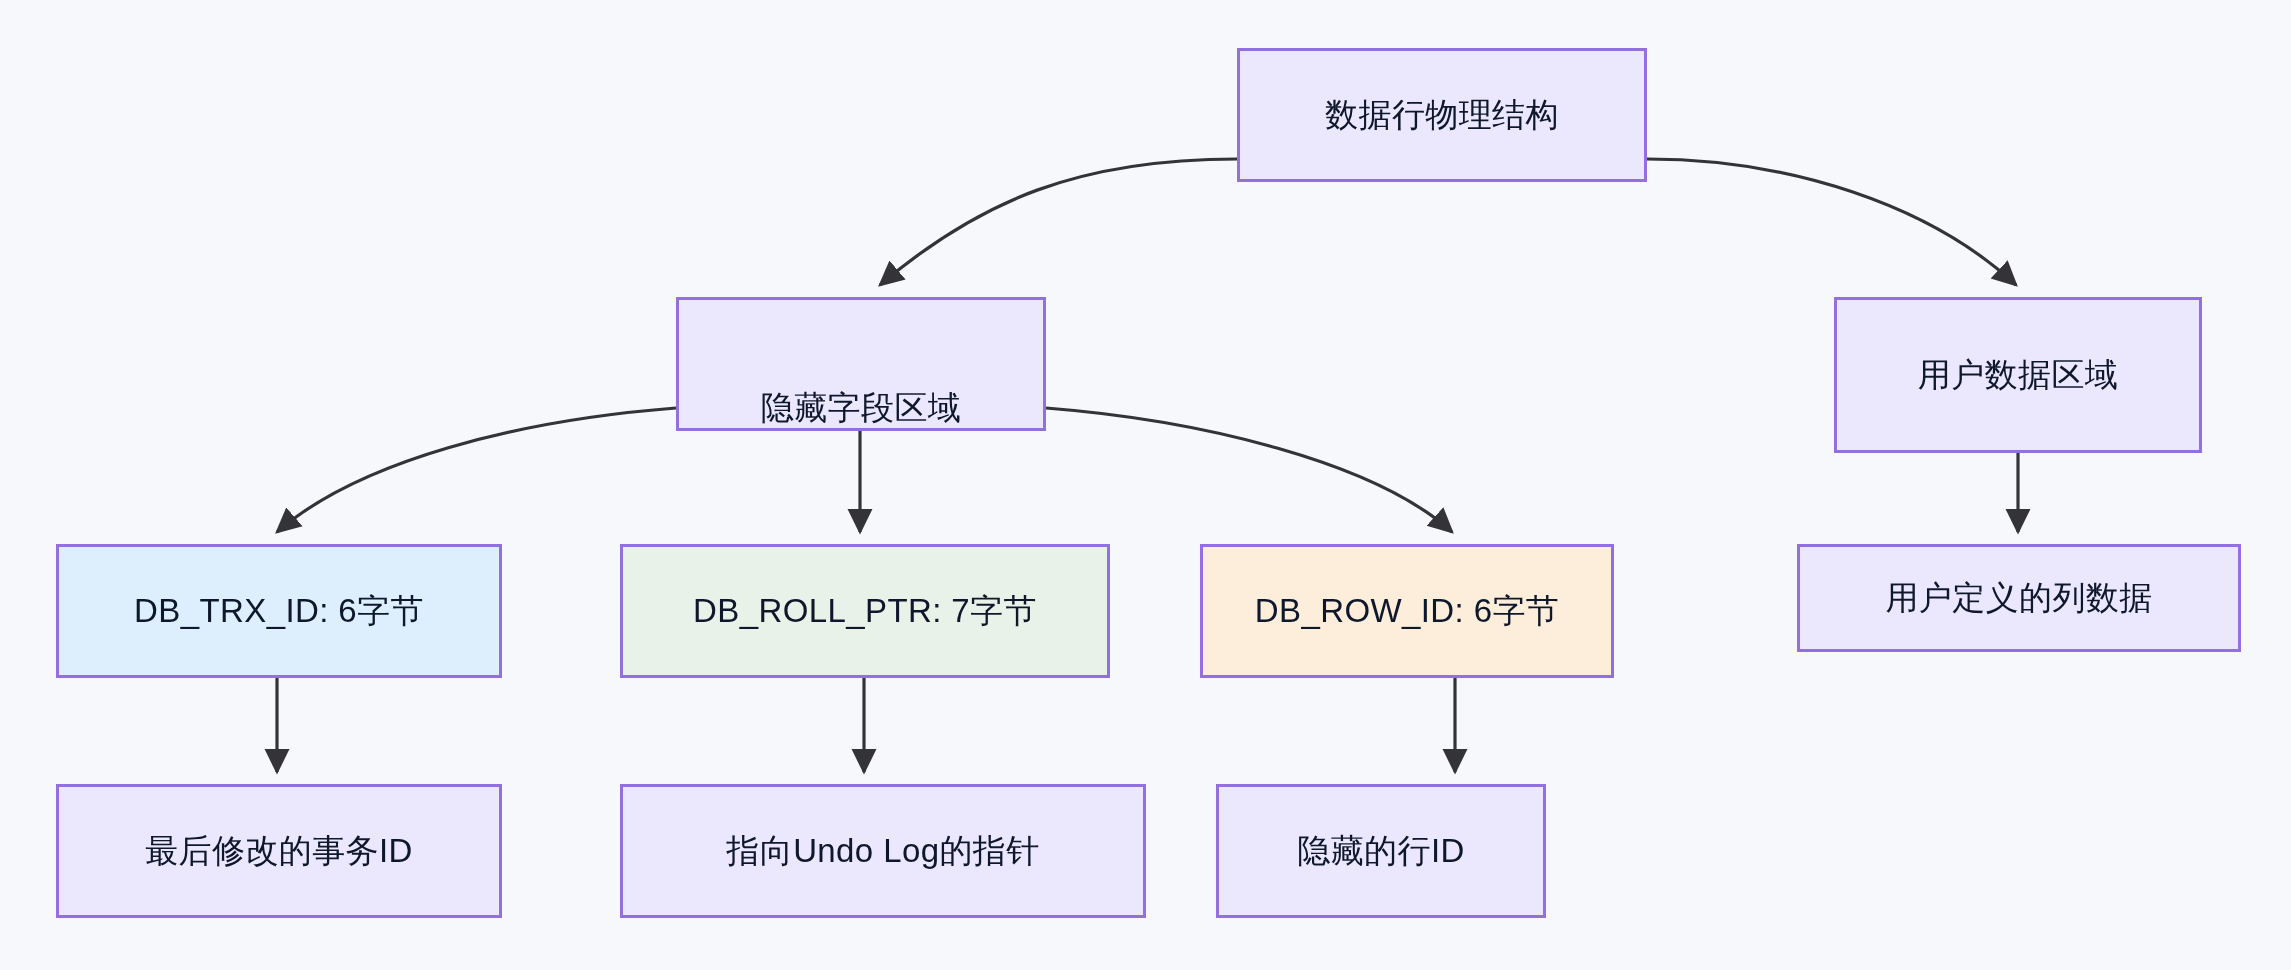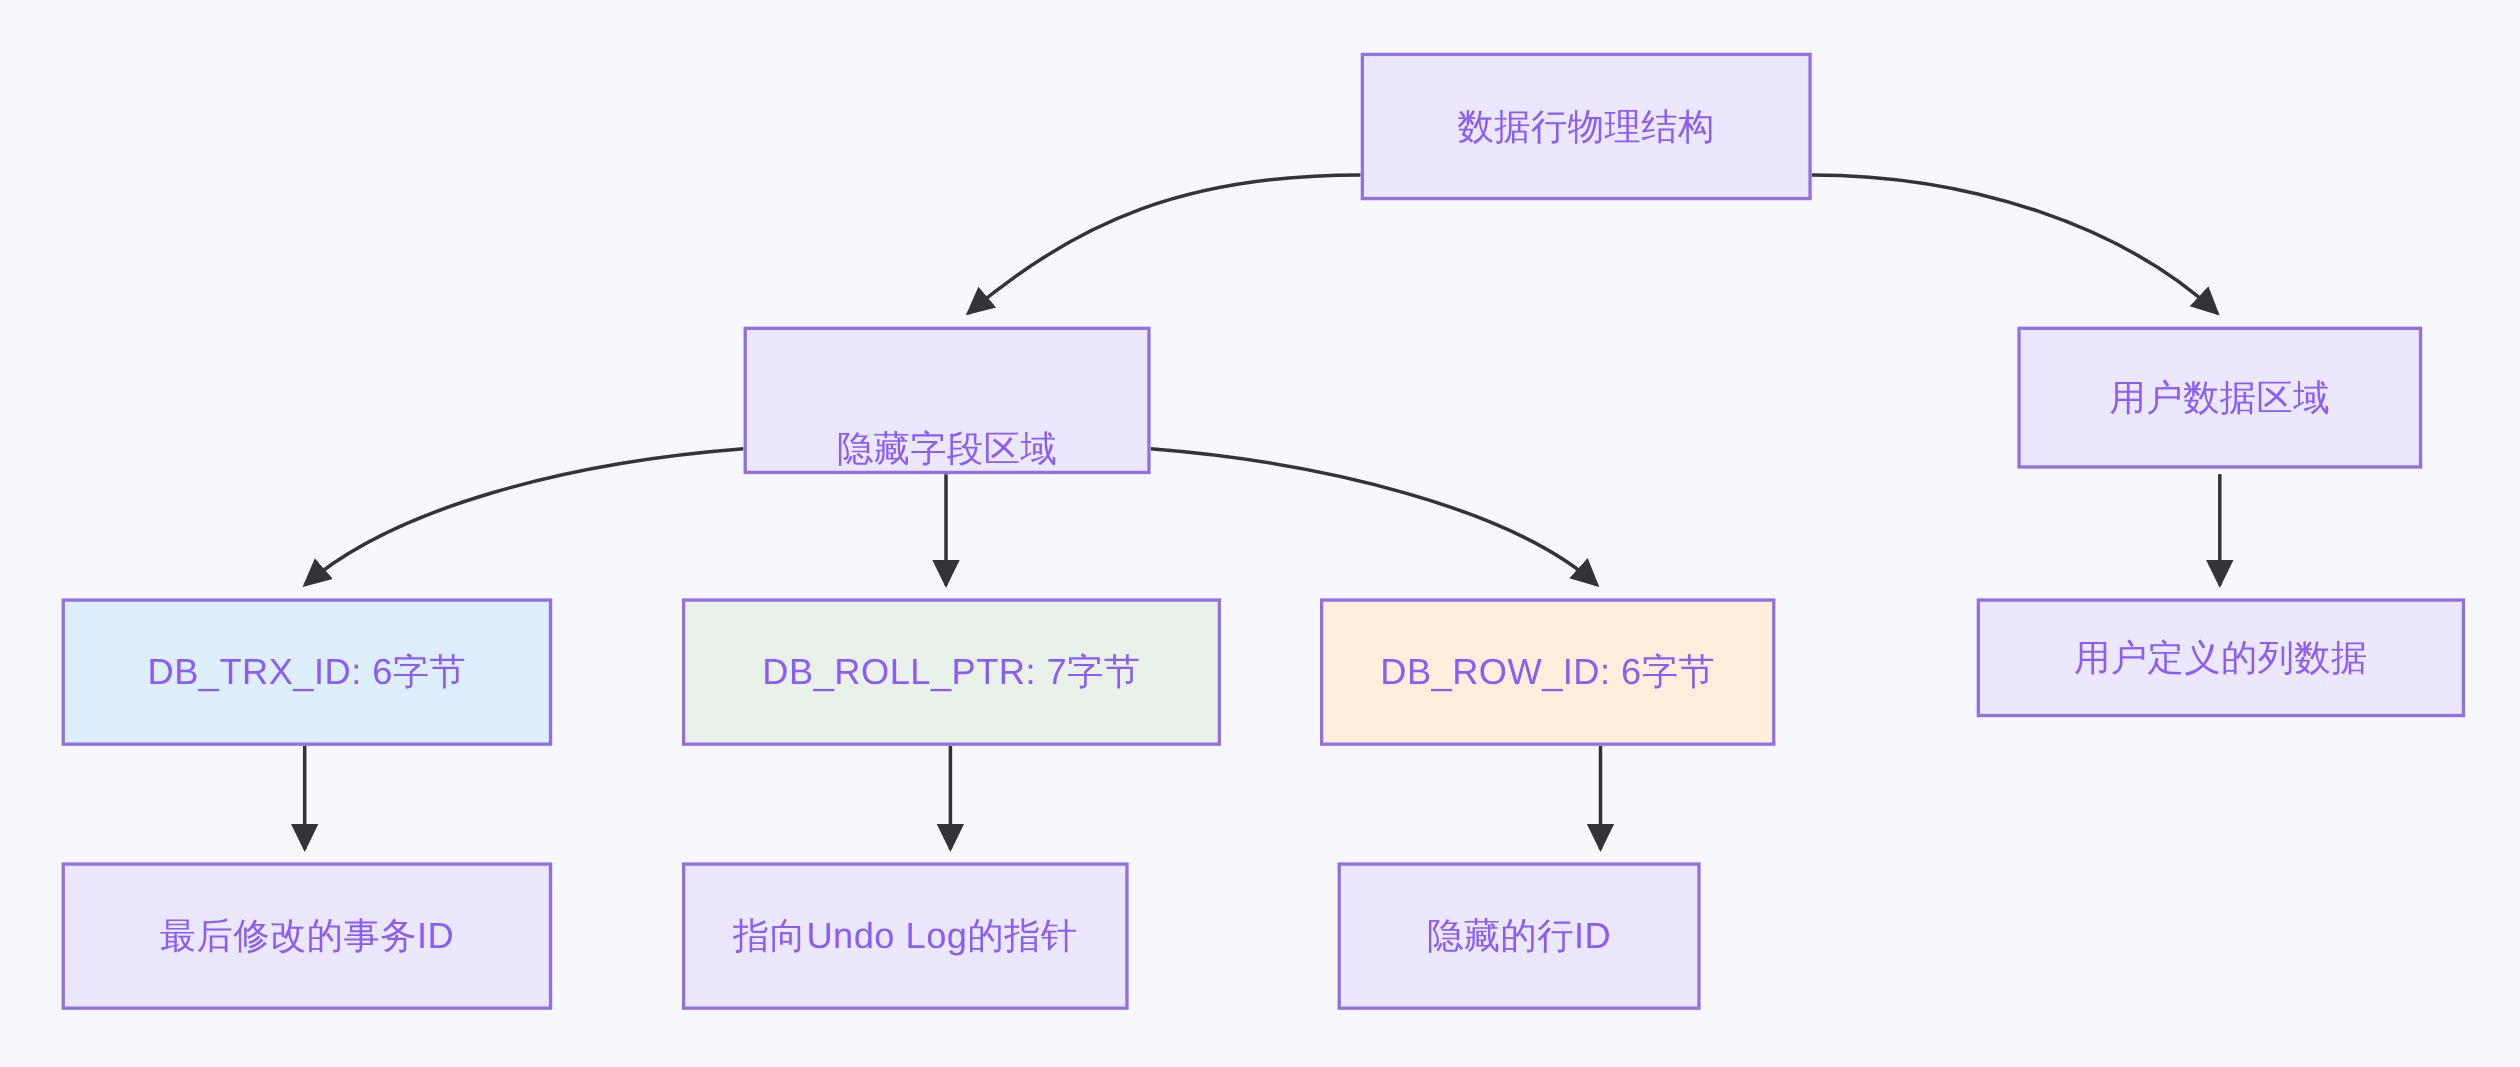--- a/index.html
+++ b/index.html
@@ -32,21 +32,21 @@
     position: absolute;
     box-sizing: border-box;
     border: 3px solid #9370e0;
     background: #ebe8fd;
     display: flex;
     align-items: center;
     justify-content: center;
     text-align: center;
   }
   .node-label {
-    color: #8b5cf6;
+    color: #0f172a;
     font-size: 33px;
     line-height: 1.2;
     letter-spacing: 0.4px;
     white-space: nowrap;
   }
   .fill-purple { background: #ebe8fd; }
   .fill-blue   { background: #ddeffc; }
   .fill-green  { background: #e8f2e9; }
   .fill-orange { background: #fdeedb; }
 </style>
@@ -74,39 +74,39 @@
       </g>
   </svg>
 
   <div id="nodes-group">
       <div class="node fill-purple" style="left: 1237px; top: 48px; width: 410px; height: 134px; background: rgb(235, 232, 253); border-color: rgb(147, 112, 224);">
         <span class="node-label">数据行物理结构</span>
       </div>
       <div class="node fill-purple" style="left: 676px; top: 297px; width: 370px; height: 134px; background: rgb(235, 232, 253); border-color: rgb(147, 112, 224); align-items: flex-end;">
         <span class="node-label">隐藏字段区域</span>
       </div>
-      <div class="node fill-purple" style="left: 1834px; top: 297px; width: 368px; height: 129px; background: rgb(235, 232, 253); border-color: rgb(147, 112, 224); justify-content: center;">
+      <div class="node fill-purple" style="left: 1834px; top: 297px; width: 368px; height: 156px; background: rgb(235, 232, 253); border-color: rgb(147, 112, 224); justify-content: center;">
         <span class="node-label">用户数据区域</span>
       </div>
       <div class="node fill-blue" style="left: 56px; top: 544px; width: 446px; height: 134px; background: rgb(221, 239, 252); border-color: rgb(147, 112, 224);">
         <span class="node-label">DB_TRX_ID: 6字节</span>
       </div>
       <div class="node fill-green" style="left: 620px; top: 544px; width: 490px; height: 134px; background: rgb(232, 242, 233); border-color: rgb(147, 112, 224);">
         <span class="node-label">DB_ROLL_PTR: 7字节</span>
       </div>
       <div class="node fill-orange" style="left: 1200px; top: 544px; width: 414px; height: 134px; background: rgb(253, 238, 219); border-color: rgb(147, 112, 224);">
         <span class="node-label">DB_ROW_ID: 6字节</span>
       </div>
       <div class="node fill-purple" style="left: 1797px; top: 544px; width: 444px; height: 108px; background: rgb(235, 232, 253); border-color: rgb(147, 112, 224);">
         <span class="node-label">用户定义的列数据</span>
       </div>
       <div class="node fill-purple" style="left: 56px; top: 784px; width: 446px; height: 134px; background: rgb(235, 232, 253); border-color: rgb(147, 112, 224); text-align: right;">
         <span class="node-label">最后修改的事务ID</span>
       </div>
-      <div class="node fill-purple" style="left: 620px; top: 784px; width: 406px; height: 134px; background: rgb(235, 232, 253); border-color: rgb(147, 112, 224);">
+      <div class="node fill-purple" style="left: 620px; top: 784px; width: 526px; height: 134px; background: rgb(235, 232, 253); border-color: rgb(147, 112, 224);">
         <span class="node-label">指向Undo Log的指针</span>
       </div>
       <div class="node fill-purple" style="left: 1216px; top: 784px; width: 330px; height: 134px; background: rgb(235, 232, 253); border-color: rgb(147, 112, 224);">
         <span class="node-label">隐藏的行ID</span>
       </div>
     </div>
 
 </div>
 
 </body></html>

